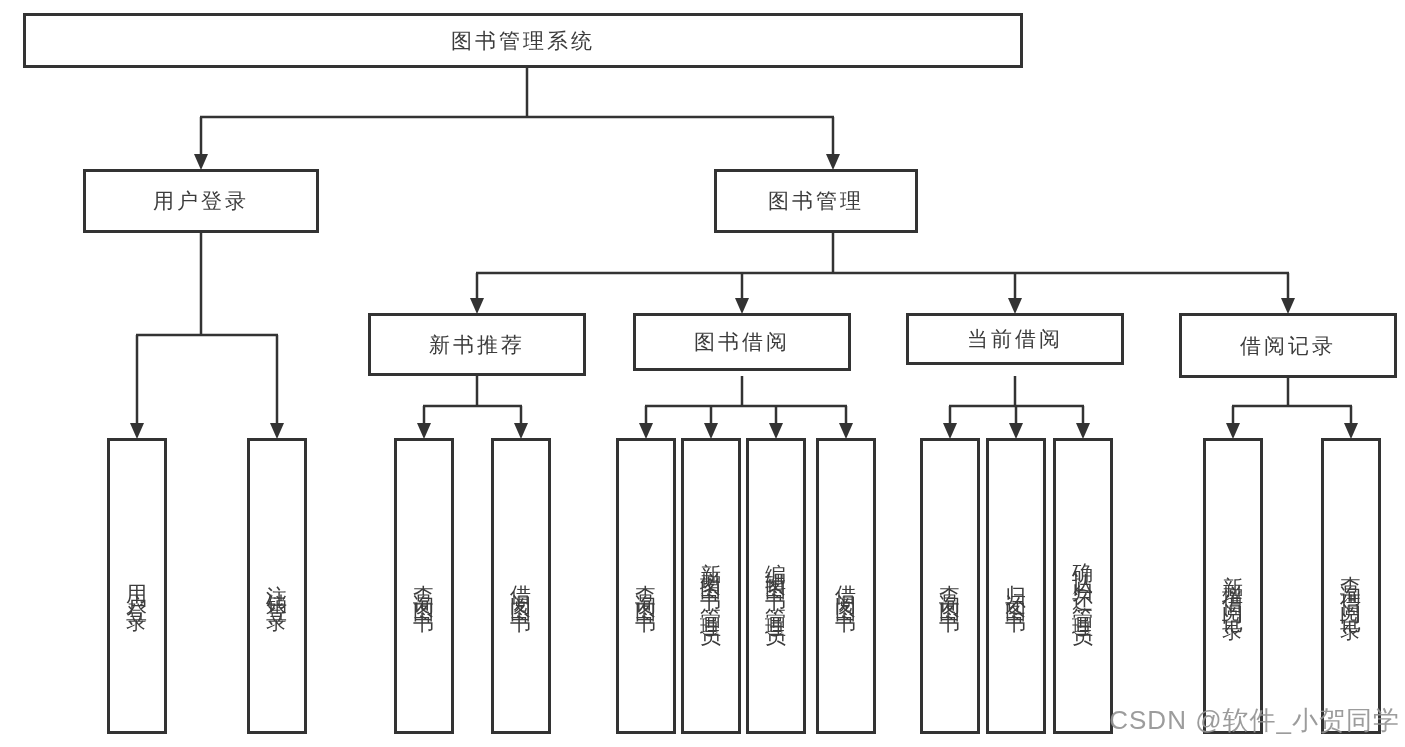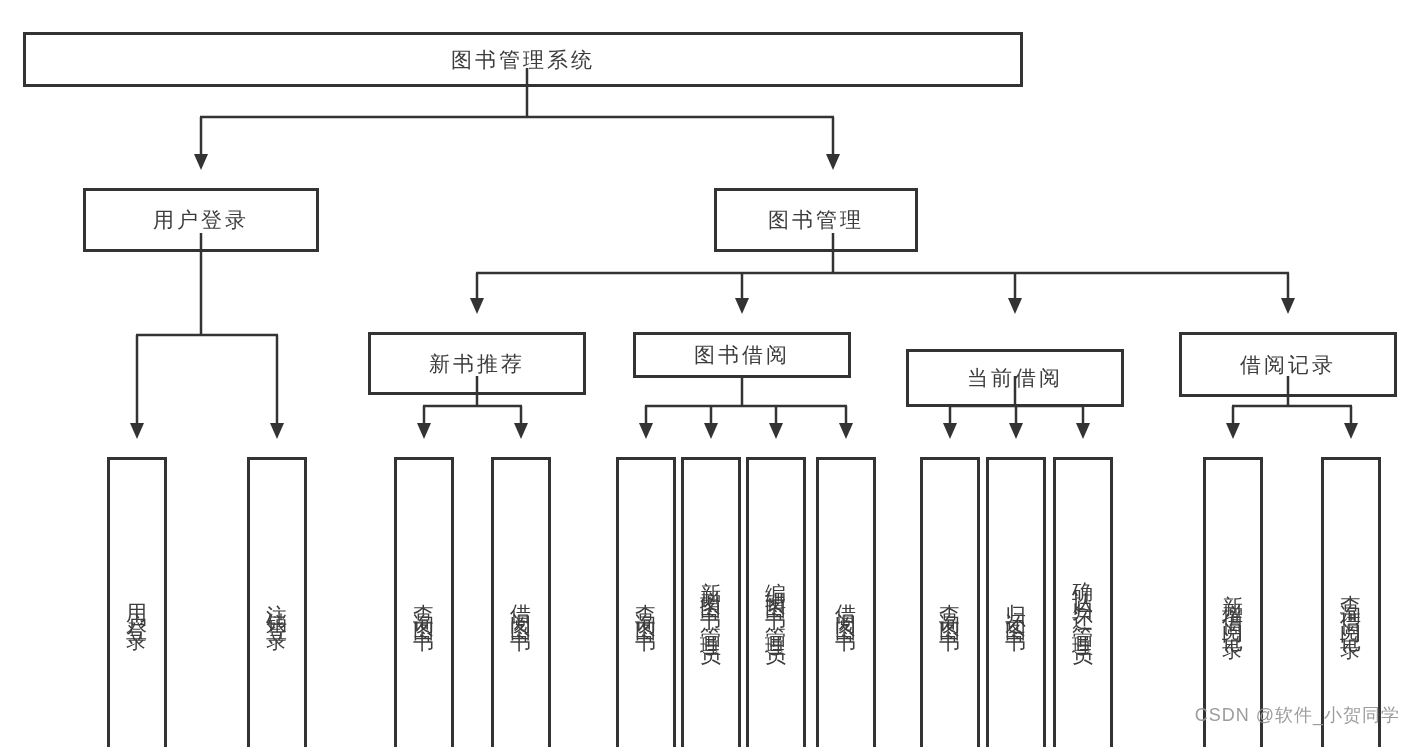--- a/index.html
+++ b/index.html
@@ -2,31 +2,31 @@
 <html><head>
 <meta charset="utf-8">
 <style>
   html,body{margin:0;padding:0;background:#ffffff;}
   .stage{
     position:relative;width:1405px;height:747px;background:#ffffff;
     font-family:"Liberation Sans","DejaVu Sans",sans-serif;overflow:hidden;
   }
   .box{
     position:absolute;background:#ffffff;border:3px solid #333333;box-sizing:border-box;
-    display:flex;align-items:center;justify-content:center;color:#3c3c3c;z-index:2;margin-top:19px;
+    display:flex;align-items:center;justify-content:center;color:#3c3c3c;z-index:2;
   }
   .box .lbl{font-size:21px;letter-spacing:3px;white-space:nowrap;}
   .box.v .lbl{
     writing-mode:vertical-rl;text-orientation:mixed;
     letter-spacing:9px;line-height:1;white-space:nowrap;
   }
   svg.wires{position:absolute;left:0;top:0;z-index:3;pointer-events:none;}
   .watermark{
     position:absolute;top:703px;right:5px;z-index:4;
-    font-size:18px;color:rgba(148,148,148,0.92);letter-spacing:1px;white-space:nowrap;
+    font-size:26px;color:rgba(148,148,148,0.92);letter-spacing:1px;white-space:nowrap;
   }
 </style>
 </head>
 <body>
 
 <div class="stage">
 
   <div class="box h" style="left:23px;top:13px;width:1000px;height:55px">
     <span class="lbl">图书管理系统</span>
   </div>
@@ -34,24 +34,24 @@
   <div class="box h" style="left:83px;top:169px;width:236px;height:64px">
     <span class="lbl">用户登录</span>
   </div>
   <div class="box h" style="left:714px;top:169px;width:204px;height:64px">
     <span class="lbl">图书管理</span>
   </div>
 
   <div class="box h" style="left:368px;top:313px;width:218px;height:63px">
     <span class="lbl">新书推荐</span>
   </div>
-  <div class="box h" style="left:633px;top:313px;width:218px;height:46px">
+  <div class="box h" style="left:633px;top:313px;width:218px;height:58px">
     <span class="lbl">图书借阅</span>
   </div>
-  <div class="box h" style="left:906px;top:330px;width:218px;height:58px">
+  <div class="box h" style="left:906px;top:313px;width:218px;height:52px">
     <span class="lbl">当前借阅</span>
   </div>
   <div class="box h" style="left:1179px;top:313px;width:218px;height:65px">
     <span class="lbl">借阅记录</span>
   </div>
 
   <div class="box v" style="left:107px;top:438px;width:60px;height:296px">
     <span class="lbl">用户登录</span>
   </div>
   <div class="box v" style="left:247px;top:438px;width:60px;height:296px">

